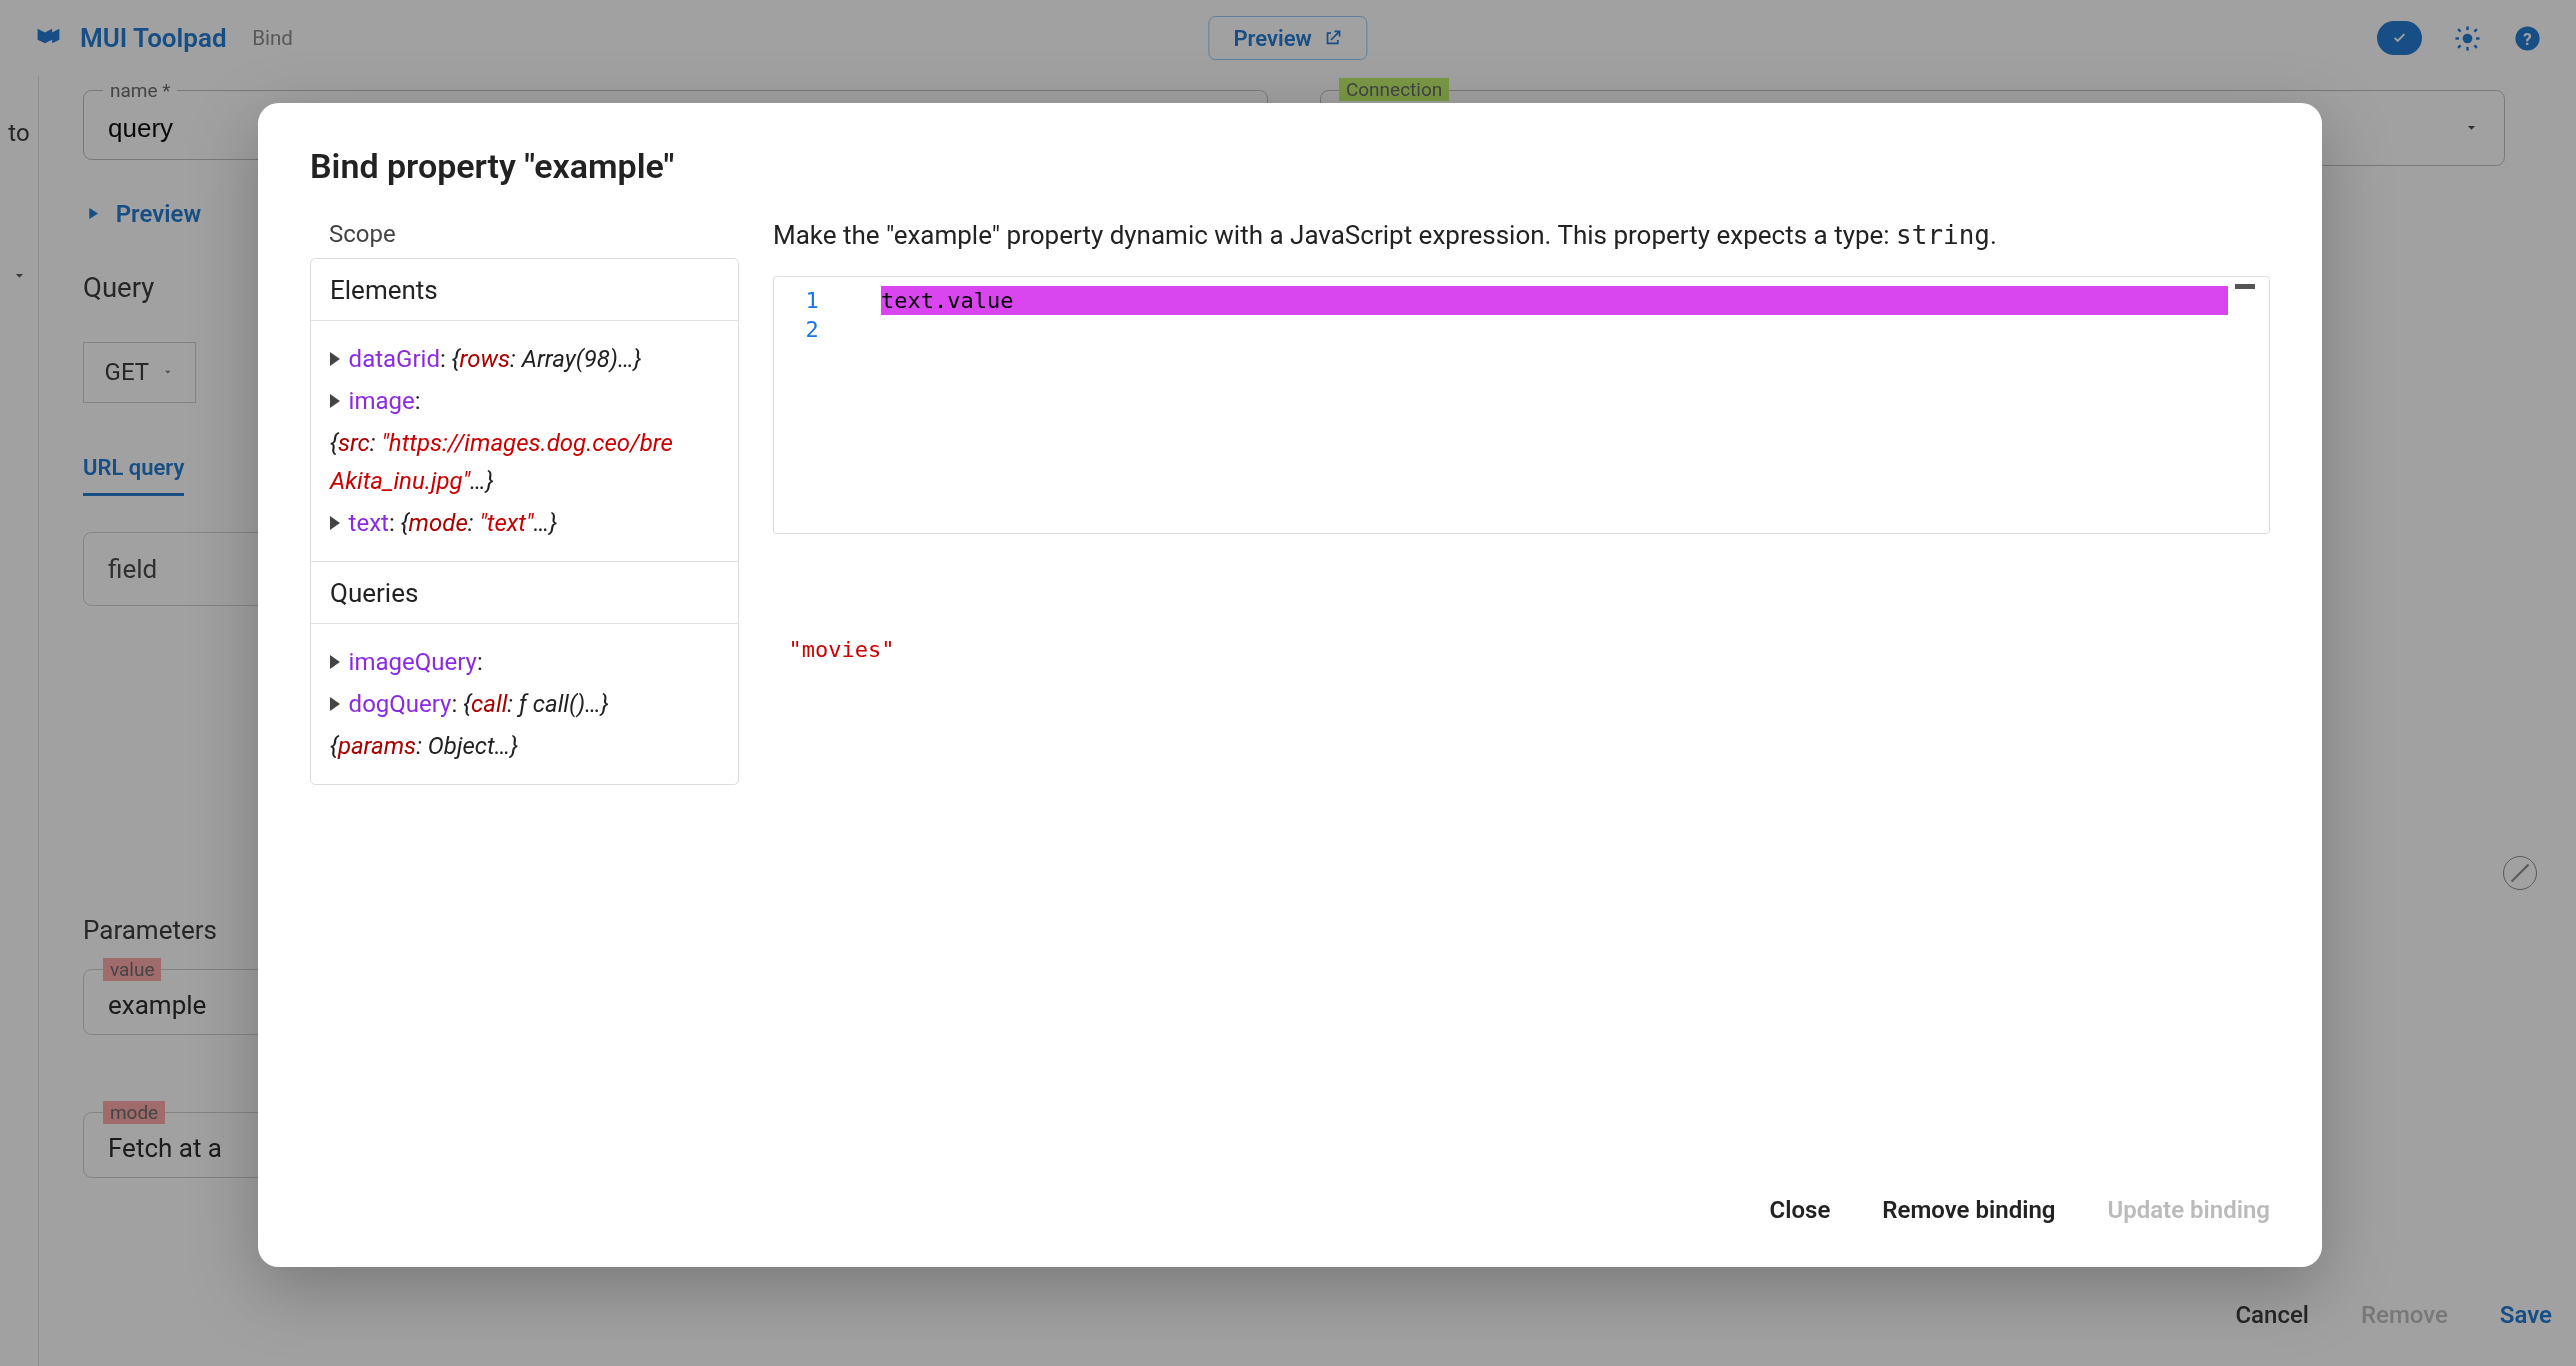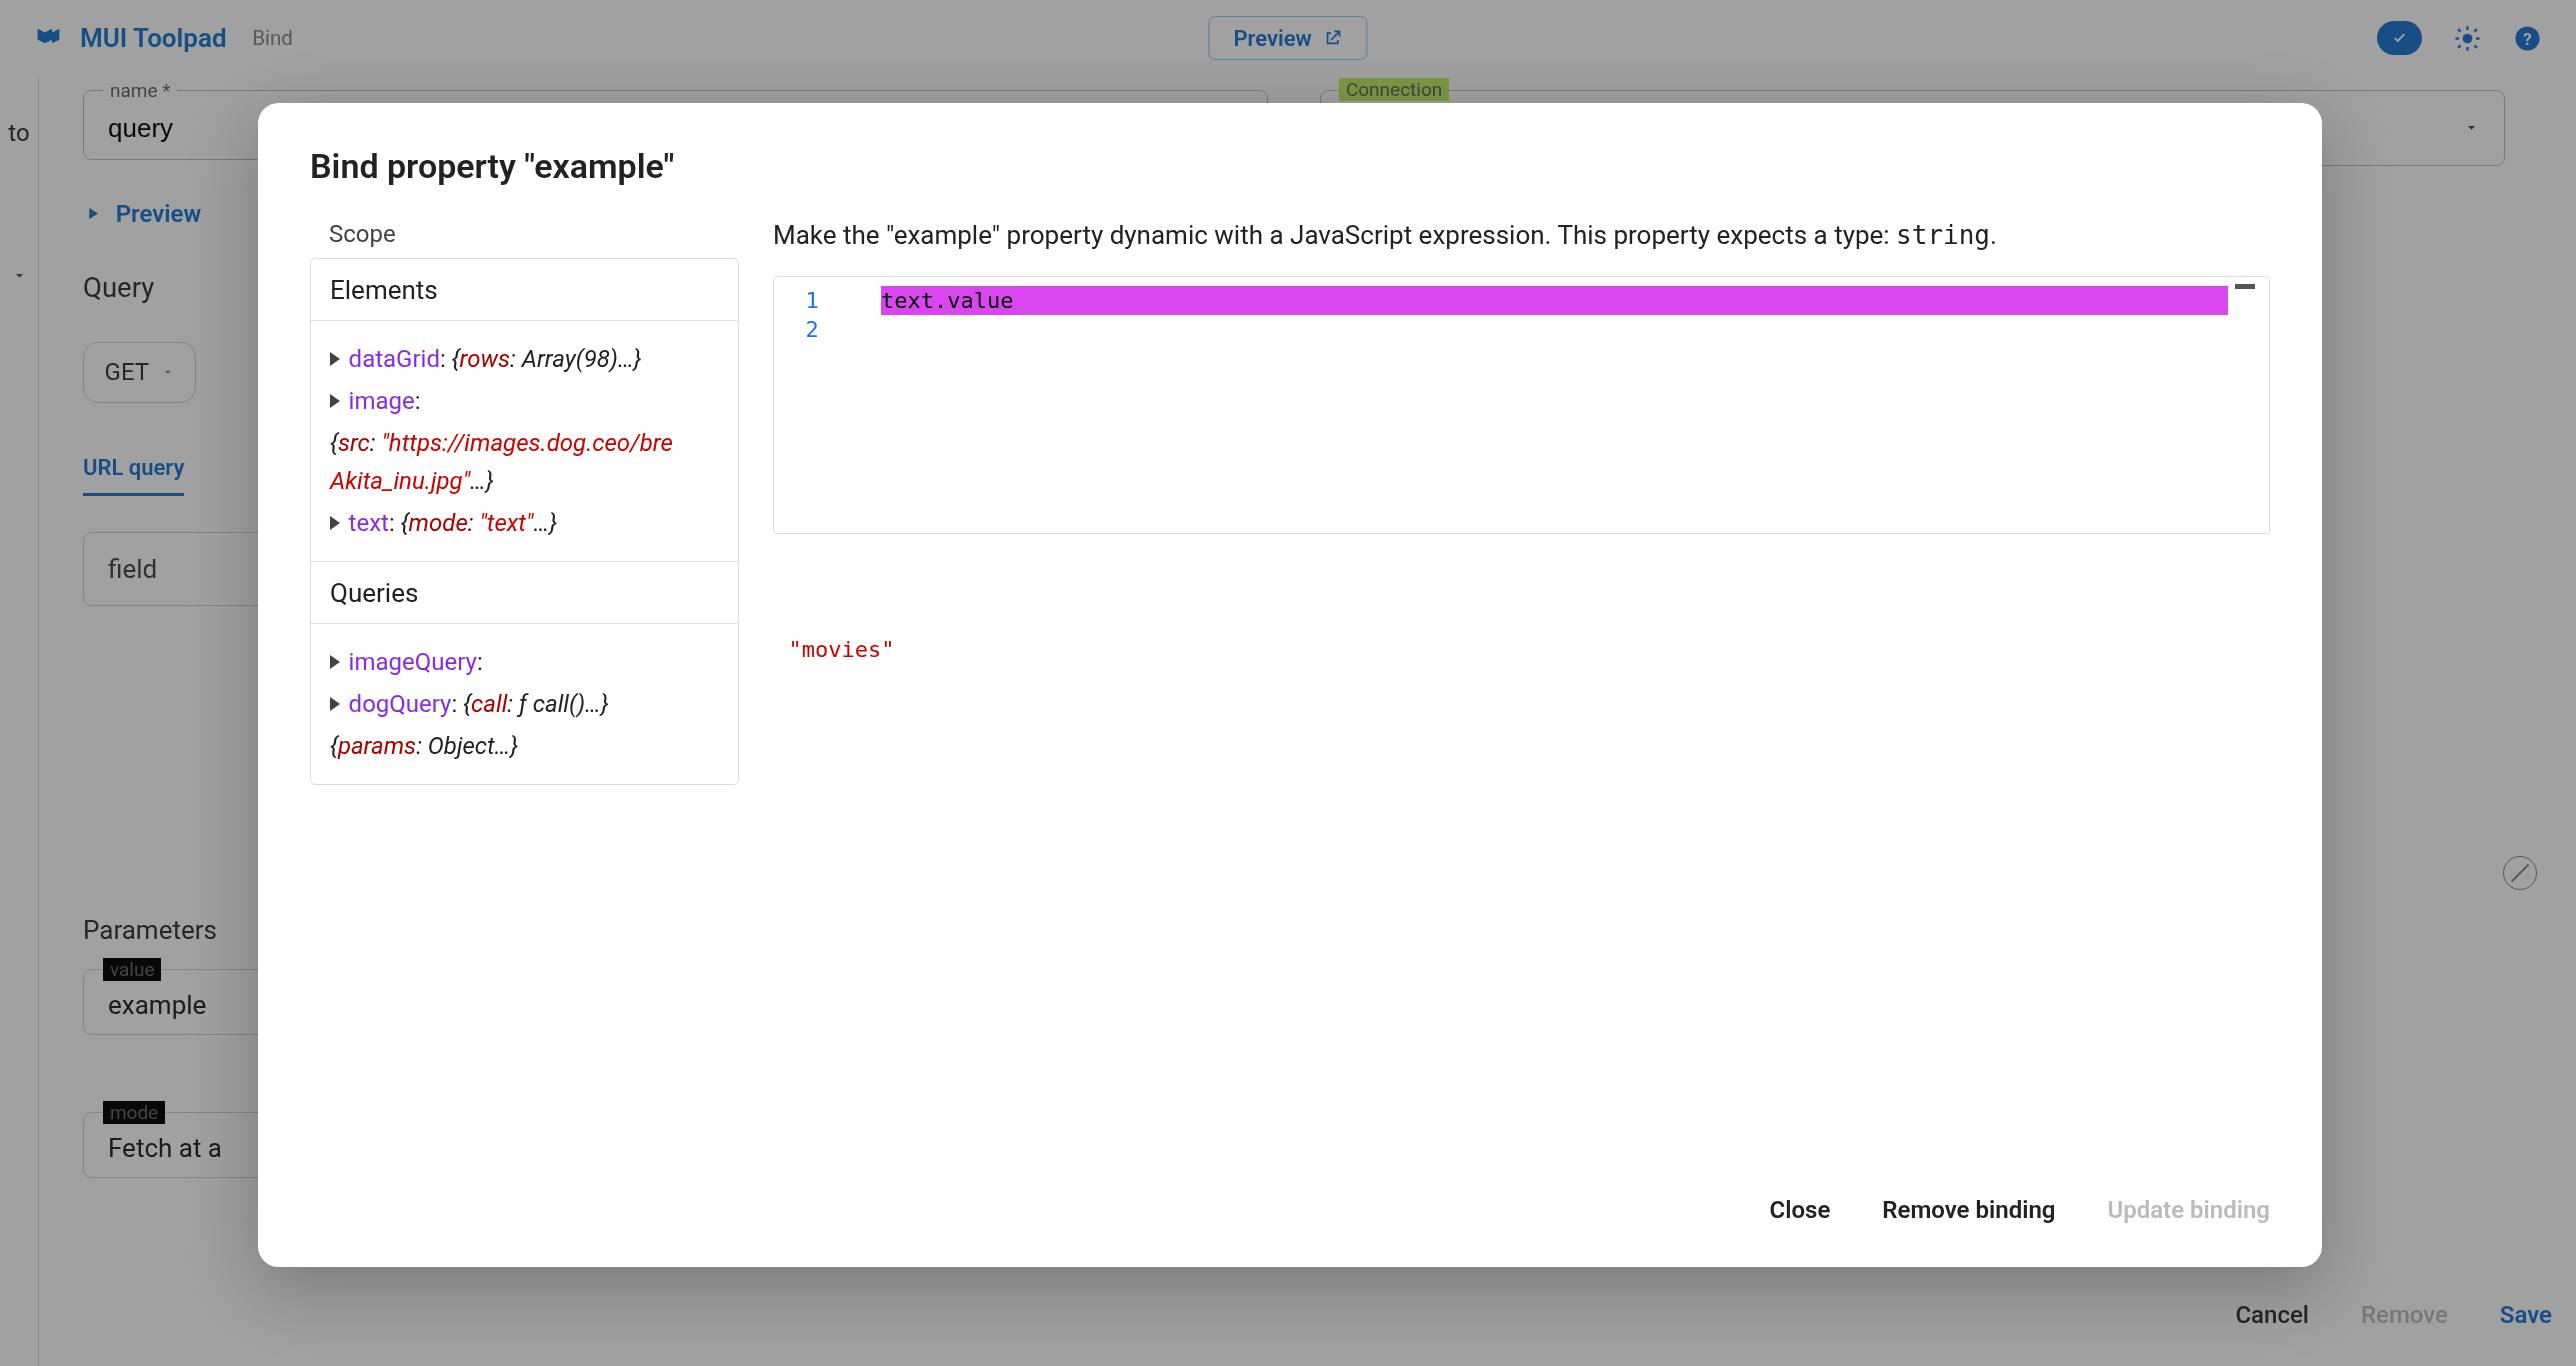--- a/index.html
+++ b/index.html
@@ -113,21 +113,21 @@
 }
 
 .query-h {
   margin-top: 43px;
   font-size: 27.5px;
   color:#333;
 }
 .get-btn {
   margin-top: 38px;
   border:0.9px solid #cfcfcf;
-  border-radius: 15px;
+  border-radius: 0;
   padding: 15.5px 20.6px;
   display:inline-flex;
   align-items:center; gap:12px;
   font-size: 24px;
   color:#333;
 }
 
 .tabs-row {
   margin-top: 52px;
   display:flex; gap: 41px;
@@ -161,21 +161,21 @@
   border-radius: 8.6px;
   position:relative;
   padding: 20.6px 24px 13.7px 24px;
   margin-top: 24px;
   width: 515px;
 }
 .small-field .float-label {
   position:absolute;
   top:-12px;
   left:19px;
-  background:#000000;
+  background:#fca5a5;
   padding:0 6.9px;
   font-size:19px;
   color:#666;
 }
 .small-val { font-size: 26px; color:#222; }
 
 .right-actions {
   position:absolute;
   right: 24px;
   bottom: 38px;

